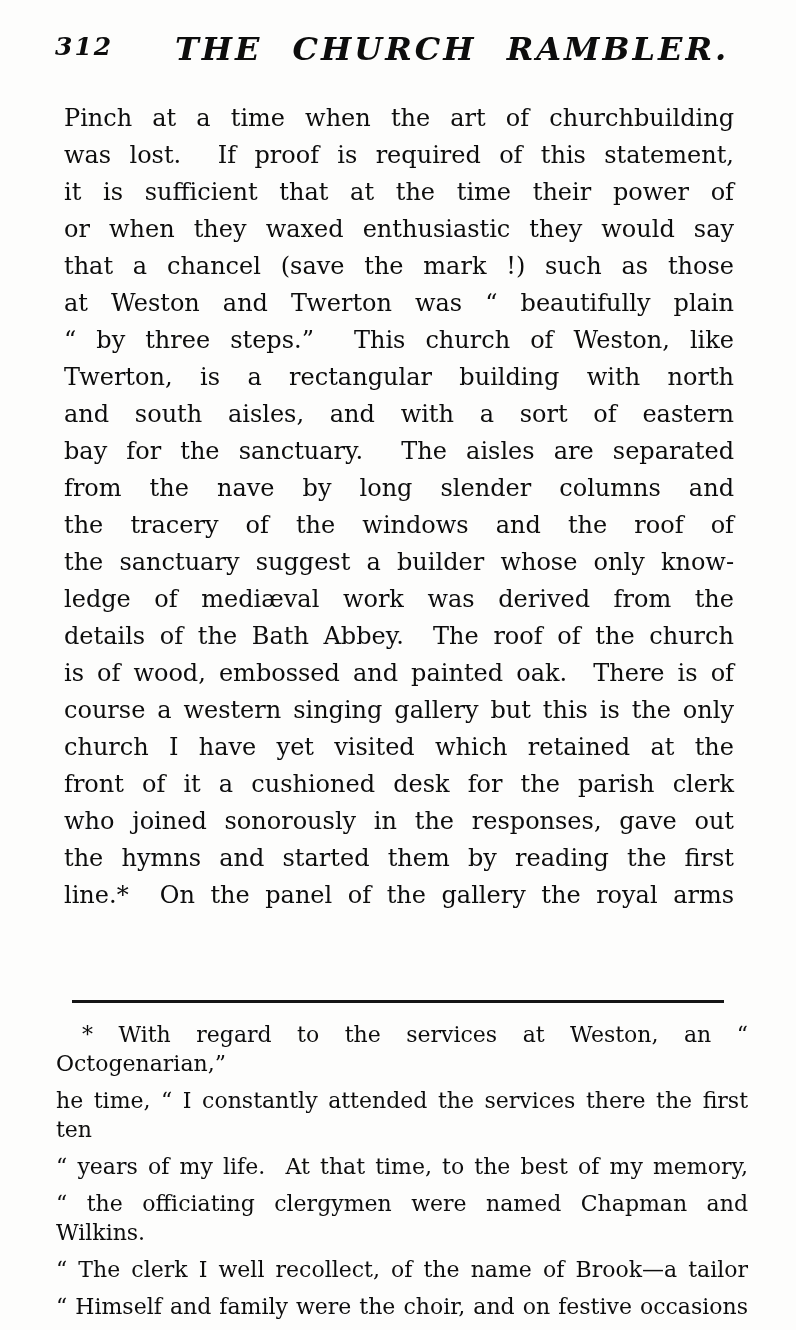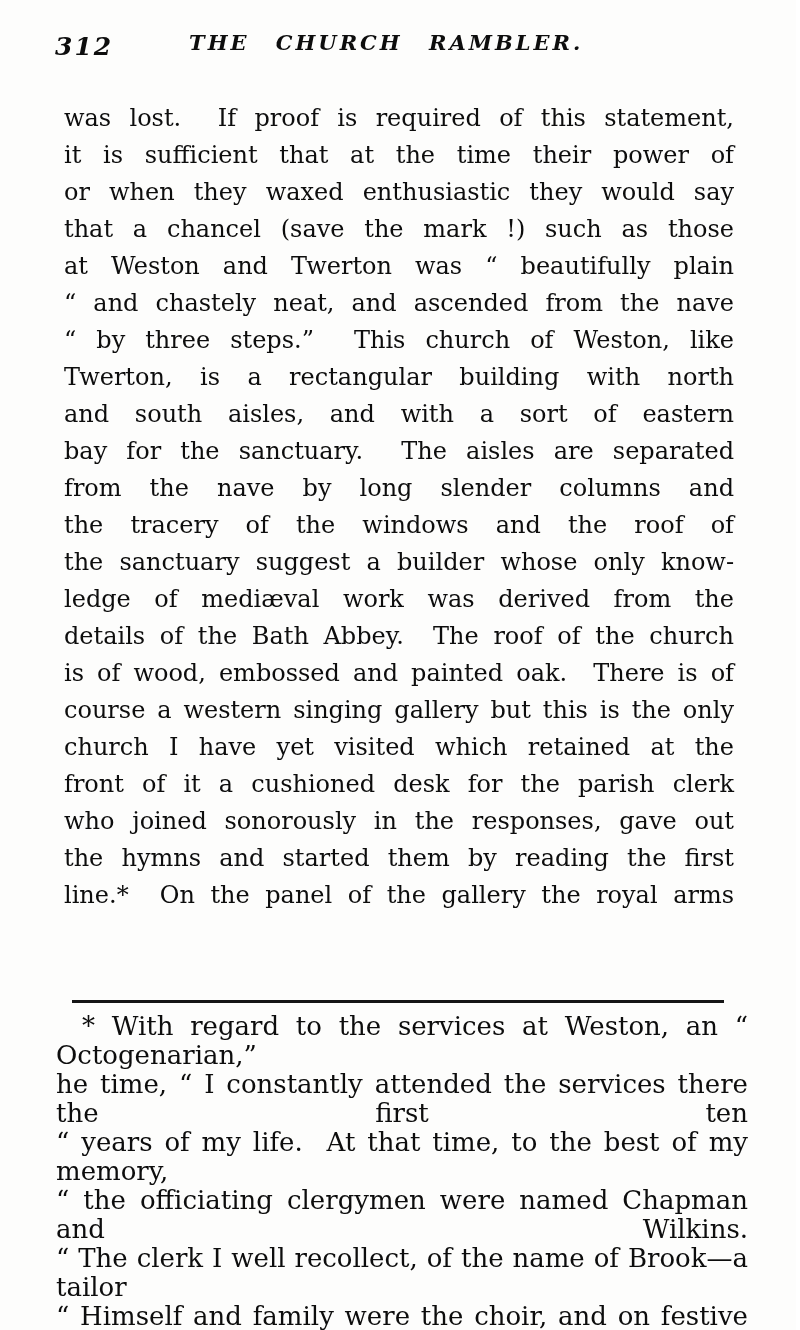--- a/index.html
+++ b/index.html
@@ -23,22 +23,22 @@
     font-weight: bold;
   }
   .page-number {
     position: absolute;
     left: 0; top: 2px;
     font-size: 25px;
     letter-spacing: 2px;
   }
   .running-title {
     position: absolute;
-    left: 134px; top: 0;
-    font-size: 21px;
+    left: 120px; top: 0;
+    font-size: 32px;
     letter-spacing: 3px;
     word-spacing: 16px;
     white-space: nowrap;
   }
   .body-text {
     position: absolute;
     top: 100px; left: 64px;
     width: 670px;
   }
   .body-line {
@@ -54,45 +54,46 @@
     width: 652px;
     border: none;
     border-top: 3px solid #151515;
   }
   .footnote {
     position: absolute;
     top: 1012px; left: 56px;
     width: 692px;
   }
   .footnote-line {
-    font-size: 26px;
+    font-size: 22px;
     line-height: 29px;
     text-align: justify;
     text-align-last: justify;
+    margin-top: 8px;
   }
   .footnote-line:first-child { text-indent: 26px; }
   .footnote-line:last-child { text-align-last: left; }
 </style>
 </head>
 <body>
 
 <div class="page">
 
   <header class="running-header">
     <span class="page-number">312</span>
     <span class="running-title">THE CHURCH RAMBLER.</span>
   </header>
 
   <main class="body-text">
+      <div class="body-line">Pinch at a time when the art of churchbuilding</div>
       <div class="body-line">was lost.&nbsp; If proof is required of this statement,</div>
       <div class="body-line">it is sufficient that at the time their power of</div>
       <div class="body-line">or when they waxed enthusiastic they would say</div>
       <div class="body-line">that a chancel (save the mark !) such as those</div>
       <div class="body-line">at Weston and Twerton was “ beautifully plain</div>
-      <div class="body-line">“ and chastely neat, and ascended from the nave</div>
       <div class="body-line">“ by three steps.”&nbsp; This church of Weston, like</div>
       <div class="body-line">Twerton, is a rectangular building with north</div>
       <div class="body-line">and south aisles, and with a sort of eastern</div>
       <div class="body-line">bay for the sanctuary.&nbsp; The aisles are separated</div>
       <div class="body-line">from the nave by long slender columns and</div>
       <div class="body-line">the tracery of the windows and the roof of</div>
       <div class="body-line">the sanctuary suggest a builder whose only know-</div>
       <div class="body-line">ledge of mediæval work was derived from the</div>
       <div class="body-line">details of the Bath Abbey.&nbsp; The roof of the church</div>
       <div class="body-line">is of wood, embossed and painted oak.&nbsp; There is of</div>

